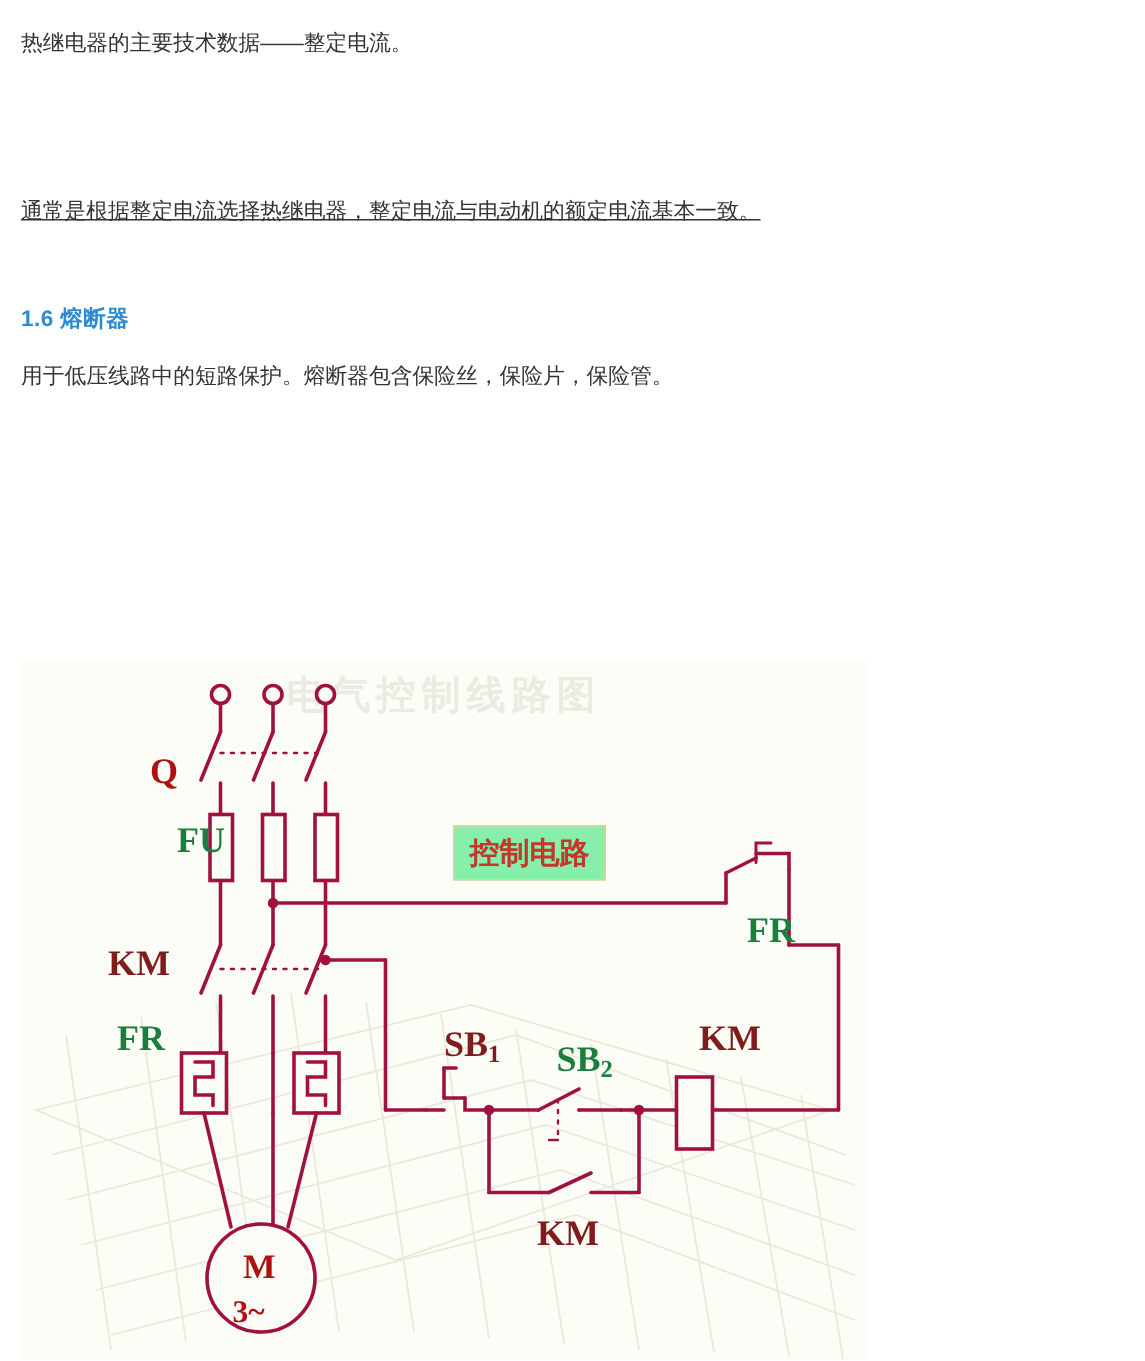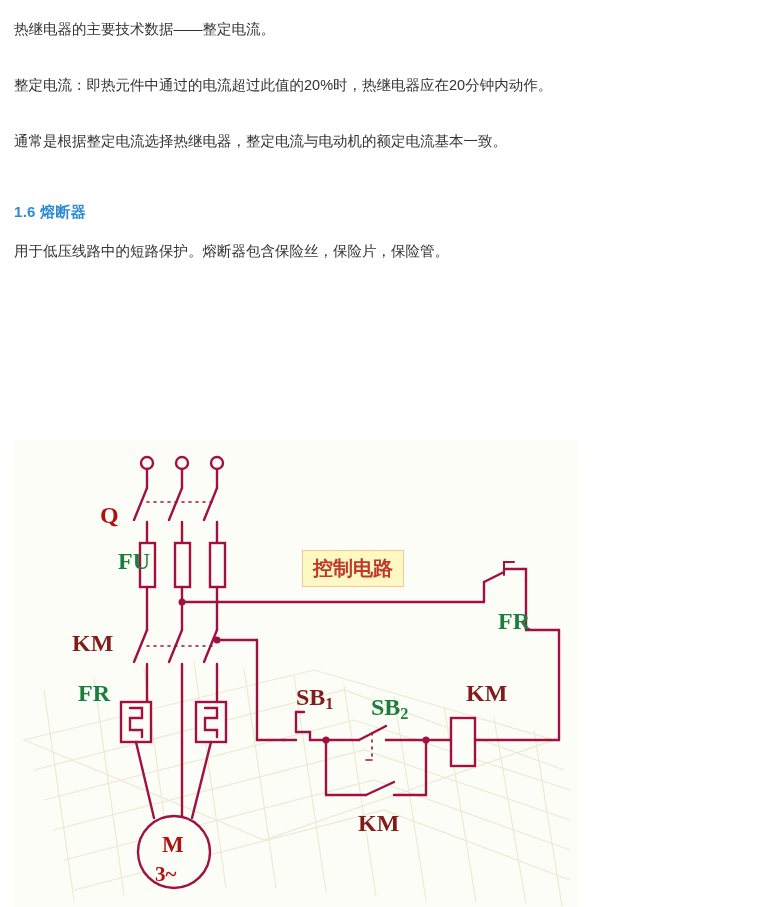--- a/index.html
+++ b/index.html
@@ -23,21 +23,21 @@
   }
   .para {
     font-size: 14.5px;
     line-height: 1.6;
     color: #333333;
     margin: 0;
     padding: 0;
   }
   .p1 { position: absolute; left: 14px; top: 18px; }
   .p2 { position: absolute; left: 14px; top: 74px; }
-  .p3 { position: absolute; left: 14px; top: 130px; }
+  .p3 { position: absolute; left: 14px; top: 130px; text-decoration: underline; }
   .heading {
     position: absolute;
     left: 14px;
     top: 191px;
     font-size: 15px;
     font-weight: bold;
     color: #2e8bd1;
     letter-spacing: 0.3px;
   }
   .p4 { position: absolute; left: 14px; top: 240px; }
@@ -70,49 +70,49 @@
     position: absolute;
     font-family: "Liberation Serif", "DejaVu Serif", serif;
     font-weight: bold;
     white-space: nowrap;
   }
   .lbl-green { color: #1a7f3c; }
   .lbl-dark  { color: #7f1d1d; }
   .lbl-red   { color: #b01010; }
   .tagbox {
     position: absolute;
-    background: #fef9c3;
+    background: #86efac;
     border: 1px solid #f0c999;
     color: #c0392b;
     font-family: "Liberation Serif", "DejaVu Serif", serif;
     font-weight: bold;
     font-size: 20px;
     padding: 4px 10px;
     white-space: nowrap;
   }
   .sub {
     font-size: 0.68em;
     vertical-align: -0.25em;
   }
 </style>
 </head>
 <body>
 
 <div class="page">
 
   <p class="para p1">热继电器的主要技术数据——整定电流。</p>
-  <p class="para p2">整定电流：即热元件中通过的电流超过此值的20%时，热继电器应在20分钟内动作。</p>
   <p class="para p3">通常是根据整定电流选择热继电器，整定电流与电动机的额定电流基本一致。</p>
 
   <h2 class="heading">1.6 熔断器</h2>
 
   <p class="para p4">用于低压线路中的短路保护。熔断器包含保险丝，保险片，保险管。</p>
 
   <div class="figure">
 
+    <div class="fig-watermark-text">电气控制线路图</div>
 
     <svg class="fig-svg" width="564" height="467" viewBox="0 0 564 467">
 
       <g stroke="#e9e7d4" stroke-width="1.2" fill="none" opacity="0.9">
         <path d="M10 300 L300 230 L540 300 L250 400 Z"></path>
         <path d="M20 330 L330 250 L550 330"></path>
         <path d="M30 360 L340 280 L556 350"></path>
         <path d="M40 390 L350 310 L556 380"></path>
         <path d="M50 420 L360 340 L556 410"></path>
         <path d="M60 450 L370 370 L556 440"></path>

